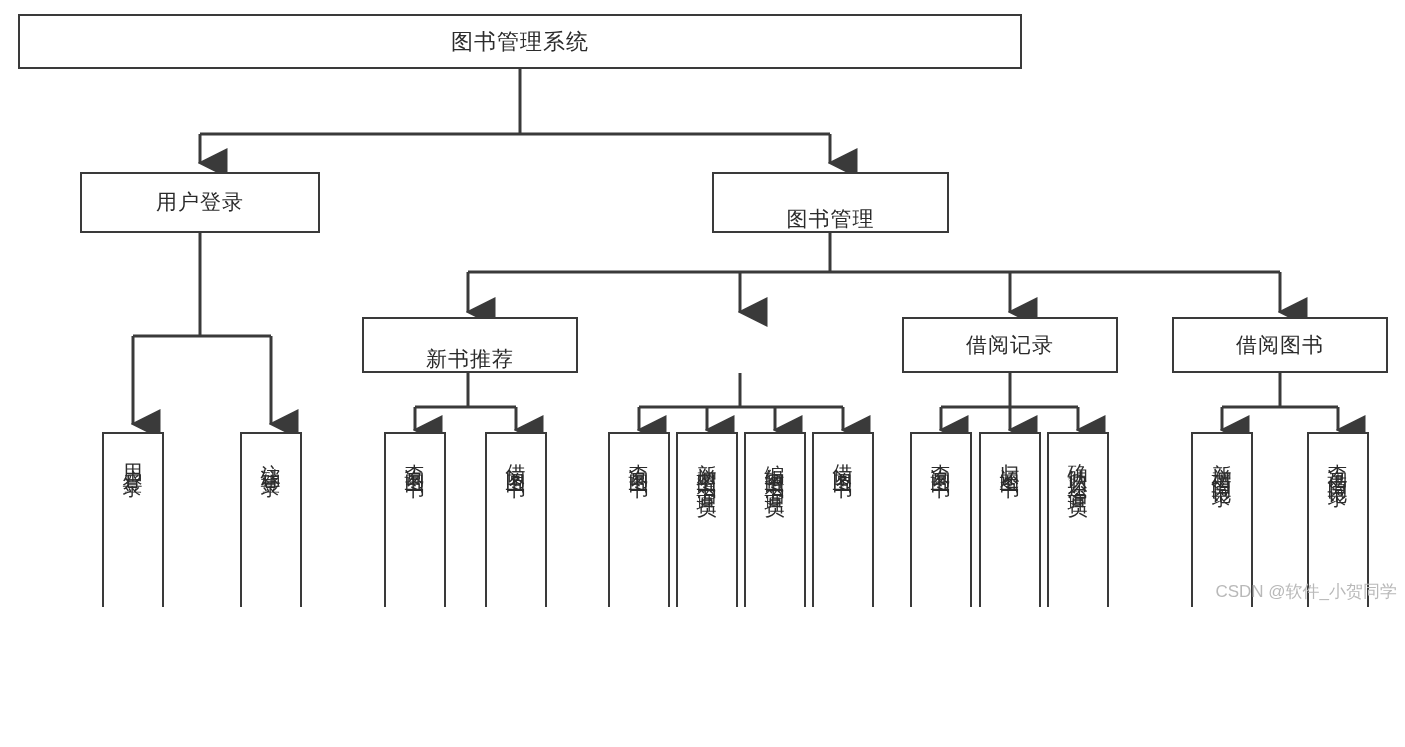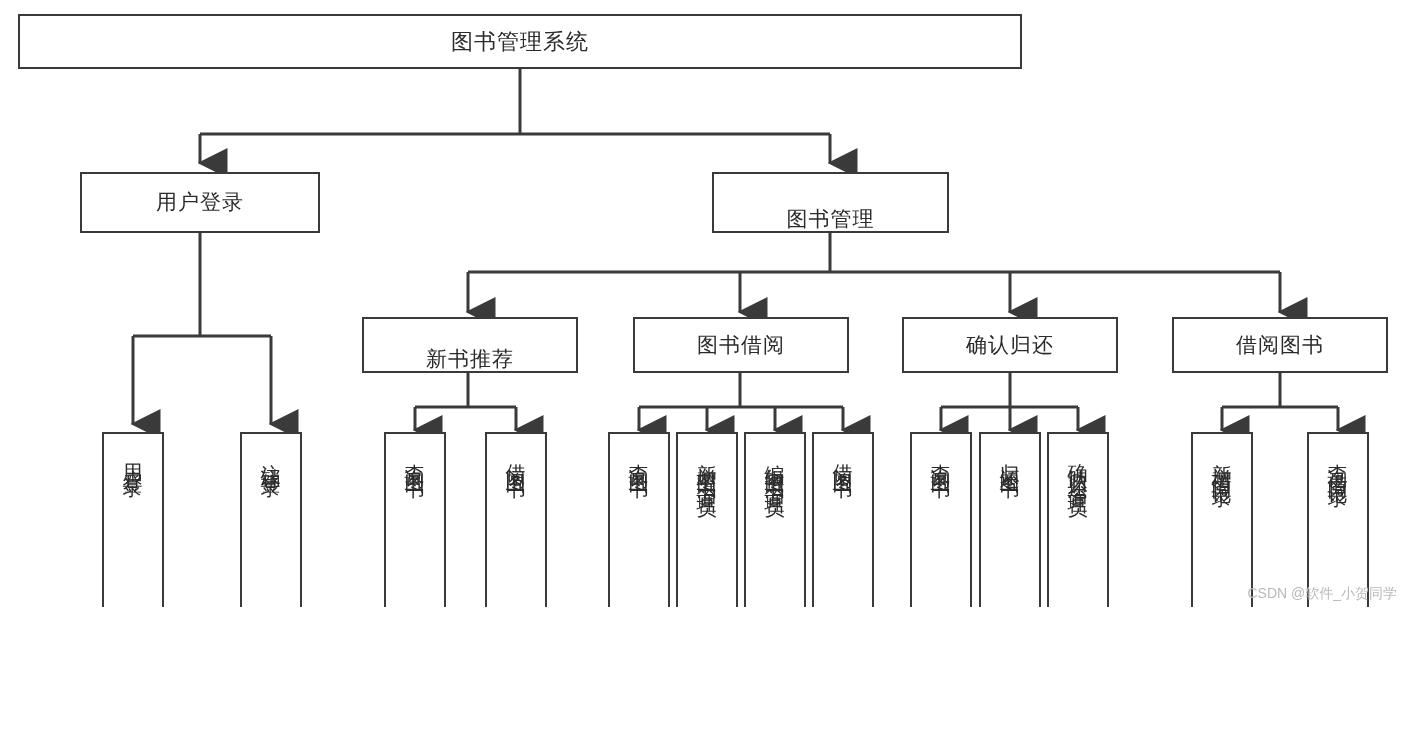--- a/index.html
+++ b/index.html
@@ -64,21 +64,21 @@
     white-space: nowrap;
     max-height: 285px;
   }
   .node.leaf.tall .label {
     max-height: 292px;
   }
   .watermark {
     position: absolute;
     right: 8px;
     bottom: 4px;
-    font-size: 14px;
+    font-size: 17px;
     color: #b9b9b9;
     white-space: nowrap;
     z-index: 3;
   }
 </style>
 </head>
 <body>
 
 <div id="canvas">
 
@@ -141,25 +141,22 @@
   <div class="node horiz" style="left:80px; top:172px; width:240px; height:61px;">
     <span class="label">用户登录</span>
   </div>
   <div class="node horiz" style="left:712px; top:172px; width:237px; height:61px;align-items:flex-end;">
     <span class="label">图书管理</span>
   </div>
 
   <div class="node horiz" style="left:362px; top:317px; width:216px; height:56px;align-items:flex-end;">
     <span class="label">新书推荐</span>
   </div>
-  <div class="node horiz" style="left:633px; top:317px; width:216px; height:56px;">
-    <span class="label">图书借阅</span>
-  </div>
   <div class="node horiz" style="left:902px; top:317px; width:216px; height:56px;">
-    <span class="label">确认归还</span>
+    <span class="label">借阅记录</span>
   </div>
   <div class="node horiz" style="left:1172px; top:317px; width:216px; height:56px;">
     <span class="label">借阅图书</span>
   </div>
 
   <div class="node leaf" style="left:102px; top:432px; width:62px; height:303px;">
     <span class="label">用户登录</span>
   </div>
   <div class="node leaf" style="left:240px; top:432px; width:62px; height:303px;">
     <span class="label">注销登录</span>

